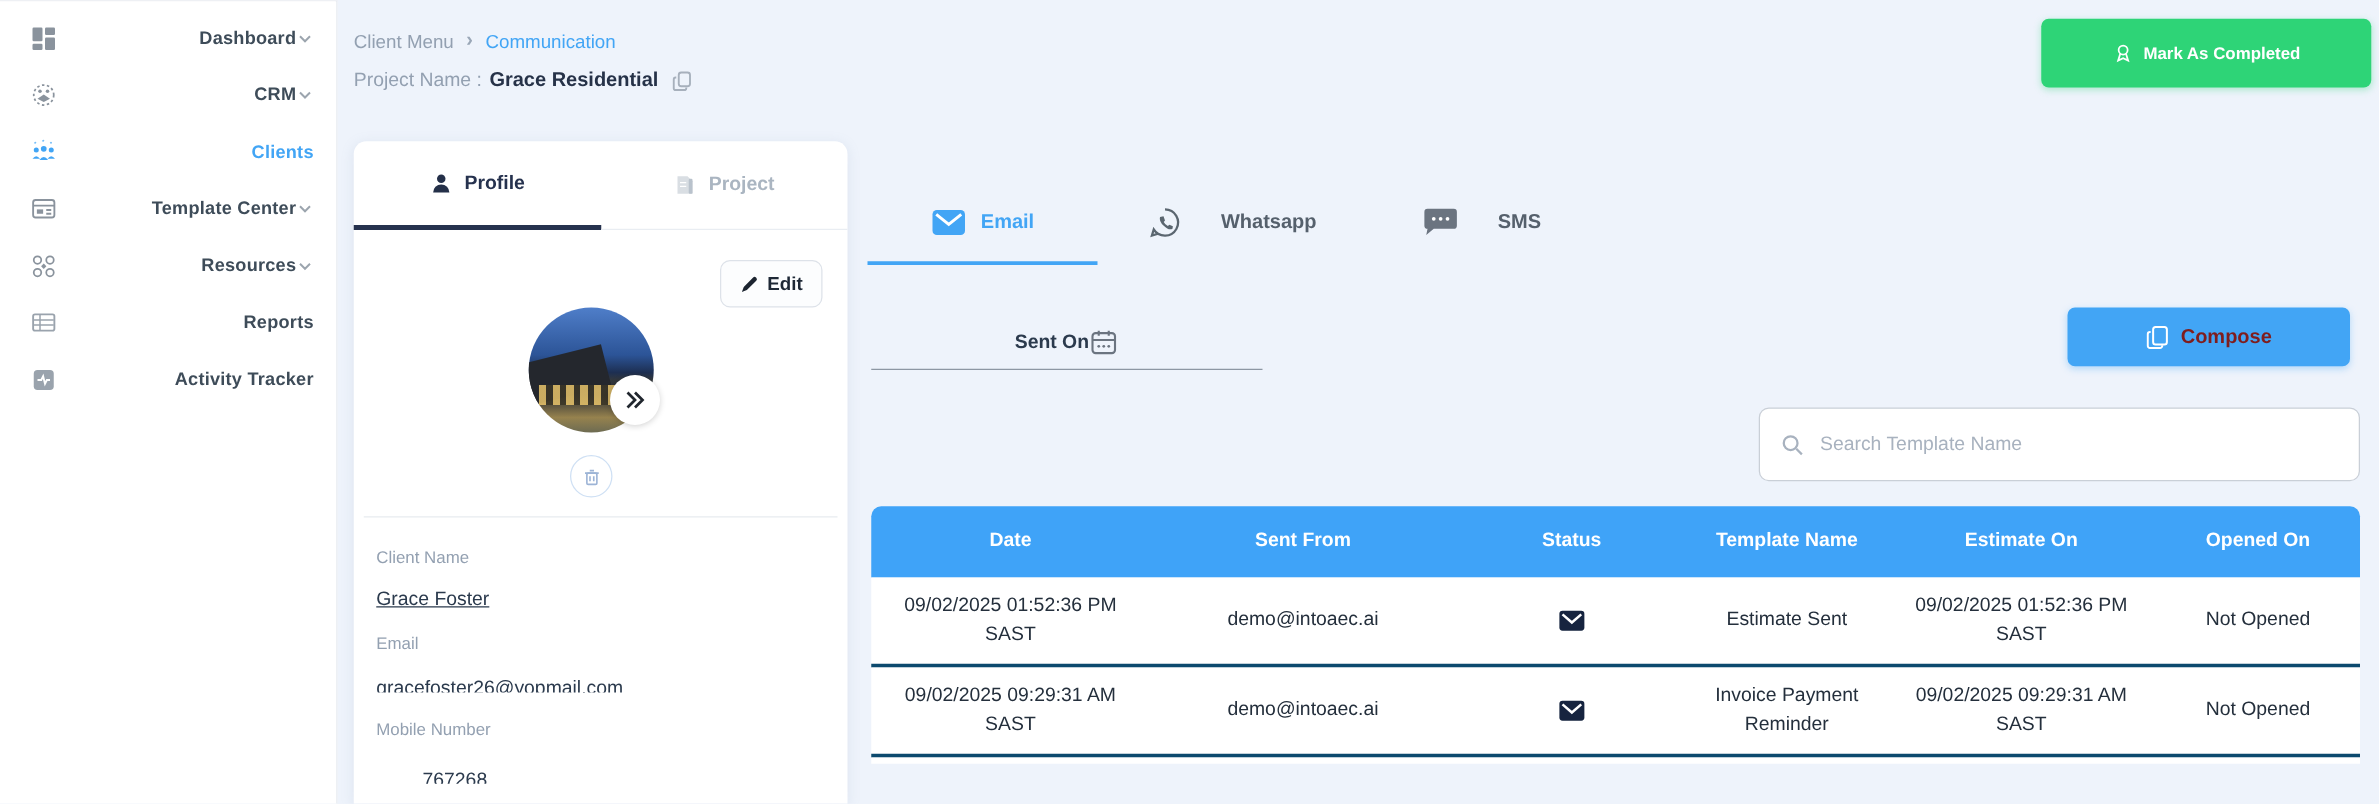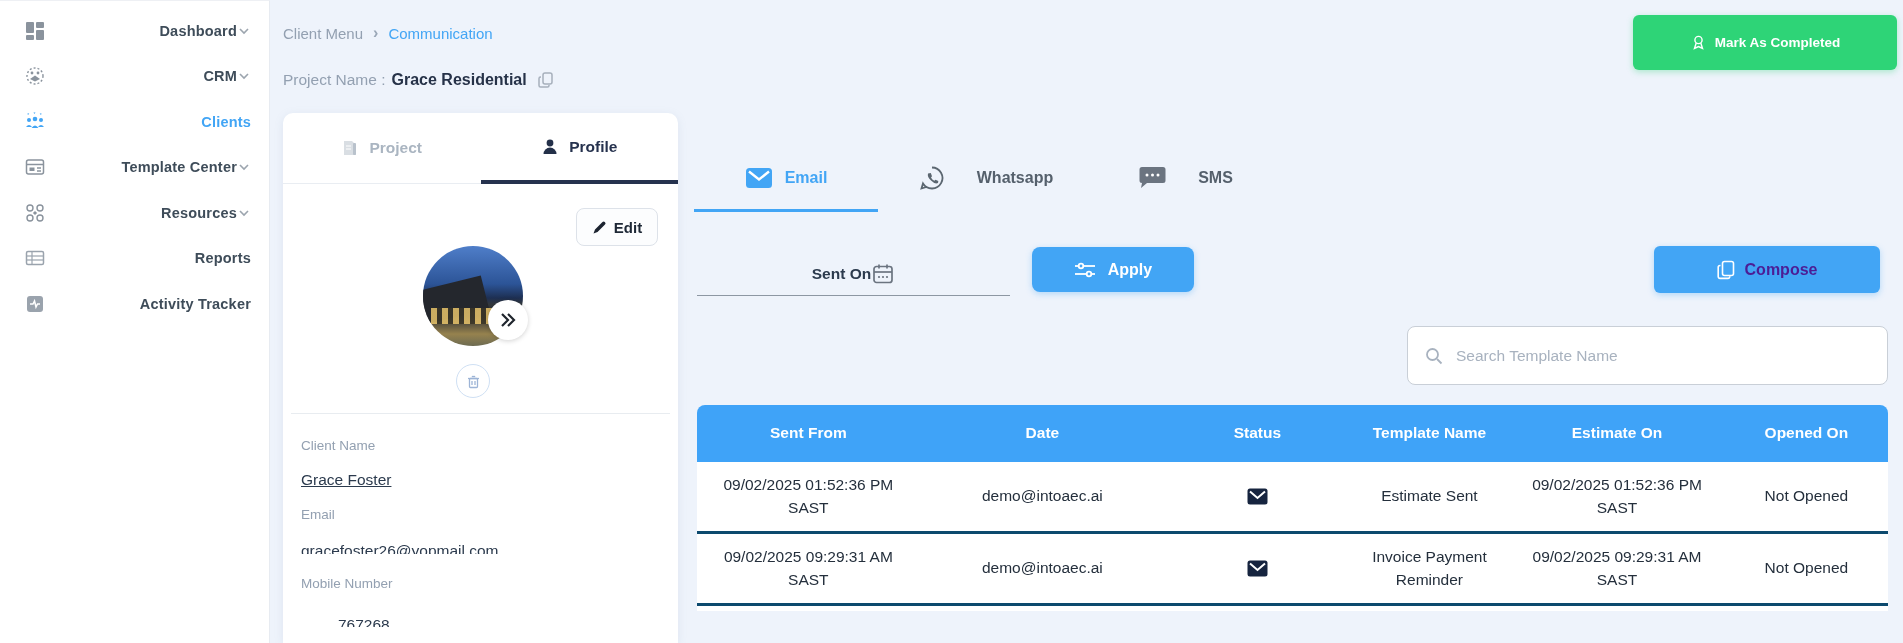--- a/index.html
+++ b/index.html
@@ -15,21 +15,21 @@
   .side-item.active .s-label { color:#42a5f5; }
   .side-chev { width:14px; height:14px; opacity:.75; }
 
   
   .main { position:absolute; left:270px; top:0; width:1633px; height:643px;padding-left:28px; }
 
   .breadcrumb { position:absolute; left:13px; top:24px; font-size:15px; color:#93a0b1; display:flex; gap:10px; align-items:center; }
   .breadcrumb .bc-active { color:#42a5f5; }
   .bc-sep { font-size:16px; font-weight:700; color:#9aa7b7; }
 
-  .project-line { position:absolute; left:13px; top:71px; font-size:15.5px; display:flex; align-items:center; gap:6px; }
+  .project-line { position:absolute; left:13px; top:56px; font-size:15.5px; display:flex; align-items:center; gap:6px; }
   .pl-label { color:#93a0b1; }
   .pl-name { color:#263248; font-weight:600; font-size:16px; }
   .copy-icon { margin-left:4px; cursor:pointer; }
 
   .btn-complete { position:absolute; right:6px; top:15px; height:55px; width:264px; background:#2ed477;
                   border:none; border-radius:6px; color:#fff; font-weight:700; font-size:13.5px;
                   display:flex; align-items:center; justify-content:center; gap:8px; cursor:pointer;
                   box-shadow:0 2px 6px rgba(46,212,119,.35); font-family:inherit; }
 
   
@@ -71,21 +71,21 @@
 
   
   .sent-on { position:absolute; left:427px; top:252px; width:313px; height:44px; border-bottom:1.5px solid #8d97a3;
              display:flex; align-items:center; justify-content:center; cursor:text; }
   .sent-on .so-label { font-size:15.5px; font-weight:700; color:#2b3a4d; }
 
   .btn-apply { position:absolute; left:762px; top:247px; width:162px; height:45px; background:#42a5f5; border:none;
                border-radius:8px; color:#fff; font-size:16px; font-weight:700; display:flex; align-items:center;
                justify-content:center; gap:12px; cursor:pointer; box-shadow:0 2px 6px rgba(66,165,245,.35); font-family:inherit; }
   .btn-compose { position:absolute; left:1384px; top:246px; width:226px; height:47px; background:#42a5f5; border:none;
-                 border-radius:6px; color:#4c1d95; font-size:16px; font-weight:700; display:flex; align-items:center;
+                 border-radius:6px; color:#7f1d1d; font-size:16px; font-weight:700; display:flex; align-items:center;
                  justify-content:center; gap:10px; cursor:pointer; box-shadow:0 2px 6px rgba(66,165,245,.35); font-family:inherit; }
 
   .search-box { position:absolute; left:1137px; top:326px; width:481px; height:59px; background:#fff;
                 border:1.5px solid #c9cfd7; border-radius:8px; display:flex; align-items:center; padding:0 16px; gap:12px; }
   .search-box input { border:none; outline:none; flex:1; font-size:15.5px; color:#2b3a4d; font-family:inherit; background:transparent; }
   .search-box input::placeholder { color:#a8b2bf; }
 
   
   .table { position:absolute; left:427px; top:405px; width:1191px; }
   .t-row { display:grid; grid-template-columns:18.7% 20.6% 15.5% 13.4% 18.1% 13.7%; align-items:center; }
@@ -237,39 +237,39 @@
         <g fill="none" stroke="#fff" stroke-width="1.4">
           <circle cx="8.5" cy="6" r="3.6"></circle>
           <polyline points="6.2,9 4.5,14.5 8.5,12.5 12.5,14.5 10.8,9"></polyline>
         </g>
       </svg>
     <span>Mark As Completed</span>
   </button>
 
   <section class="card">
     <div class="card-tabs">
+      <div class="card-tab active">
+        <svg width="18" height="18" viewBox="0 0 18 18">
+            <g fill="#243049">
+              <circle cx="9" cy="5" r="3.4"></circle>
+              <path d="M2.5 16 a6.5 6.5 0 0 1 13 0 z"></path>
+            </g>
+          </svg>
+        <span>Profile</span>
+      </div>
       <div class="card-tab inactive">
         <svg width="18" height="18" viewBox="0 0 18 18">
             <g fill="#b9c2cc">
               <path d="M3 2 h8 l4 4 v10 h-12 z" opacity=".55"></path>
               <rect x="12" y="4" width="3" height="12" rx="1"></rect>
               <line x1="5" y1="7" x2="10" y2="7" stroke="#fff" stroke-width="1"></line>
               <line x1="5" y1="10" x2="10" y2="10" stroke="#fff" stroke-width="1"></line>
             </g>
           </svg>
         <span>Project</span>
-      </div>
-      <div class="card-tab active">
-        <svg width="18" height="18" viewBox="0 0 18 18">
-            <g fill="#243049">
-              <circle cx="9" cy="5" r="3.4"></circle>
-              <path d="M2.5 16 a6.5 6.5 0 0 1 13 0 z"></path>
-            </g>
-          </svg>
-        <span>Profile</span>
       </div>
     </div>
 
     <button class="btn-edit">
       <svg width="15" height="15" viewBox="0 0 15 15">
           <path d="M1.5 13.5 L3 9.5 L10.5 2 a1.6 1.6 0 0 1 2.3 0 l0.2 0.2 a1.6 1.6 0 0 1 0 2.3 L5.5 12 Z" fill="#1c2430"></path>
         </svg>
       <span>Edit</span>
     </button>
 
@@ -349,31 +349,20 @@
           <line x1="16" y1="2.5" x2="16" y2="6.5"></line>
         </g>
         <g fill="#6b7480">
           <circle cx="8" cy="15" r="1.1"></circle>
           <circle cx="12" cy="15" r="1.1"></circle>
           <circle cx="16" cy="15" r="1.1"></circle>
         </g>
       </svg>
   </div>
 
-  <button class="btn-apply">
-    <svg width="22" height="18" viewBox="0 0 22 18">
-        <g stroke="#fff" stroke-width="1.8" fill="none">
-          <line x1="1" y1="5" x2="21" y2="5"></line>
-          <circle cx="7" cy="5" r="2.3" fill="#42a5f5"></circle>
-          <line x1="1" y1="13" x2="21" y2="13"></line>
-          <circle cx="15" cy="13" r="2.3" fill="#42a5f5"></circle>
-        </g>
-      </svg>
-    <span>Apply</span>
-  </button>
 
   <button class="btn-compose">
     <svg width="18" height="20" viewBox="0 0 18 20">
         <g fill="none" stroke="#fff" stroke-width="1.6">
           <rect x="5.5" y="1.5" width="11" height="14" rx="2"></rect>
           <path d="M3.5 5.5 H3 A1.8 1.8 0 0 0 1.2 7.3 V16.6 A1.8 1.8 0 0 0 3 18.4 H11 A1.8 1.8 0 0 0 12.8 16.6 V16.2"></path>
         </g>
       </svg>
     <span>Compose</span>
   </button>
@@ -383,22 +372,22 @@
         <g fill="none" stroke="#a8b2bf" stroke-width="1.8">
           <circle cx="8.5" cy="8.5" r="5.5"></circle>
           <line x1="13" y1="13" x2="17.5" y2="17.5"></line>
         </g>
       </svg>
     <input type="text" placeholder="Search Template Name" style="">
   </div>
 
   <div class="table">
     <div class="t-row t-head">
+      <div class="t-cell">Date</div>
       <div class="t-cell">Sent From</div>
-      <div class="t-cell">Date</div>
       <div class="t-cell">Status</div>
       <div class="t-cell">Template Name</div>
       <div class="t-cell">Estimate On</div>
       <div class="t-cell">Opened On</div>
     </div>
 
     <div class="t-row t-body-row">
       <div class="t-cell"><span class="wrap-170">09/02/2025 01:52:36 PM SAST</span></div>
       <div class="t-cell">demo@intoaec.ai</div>
       <div class="t-cell">

